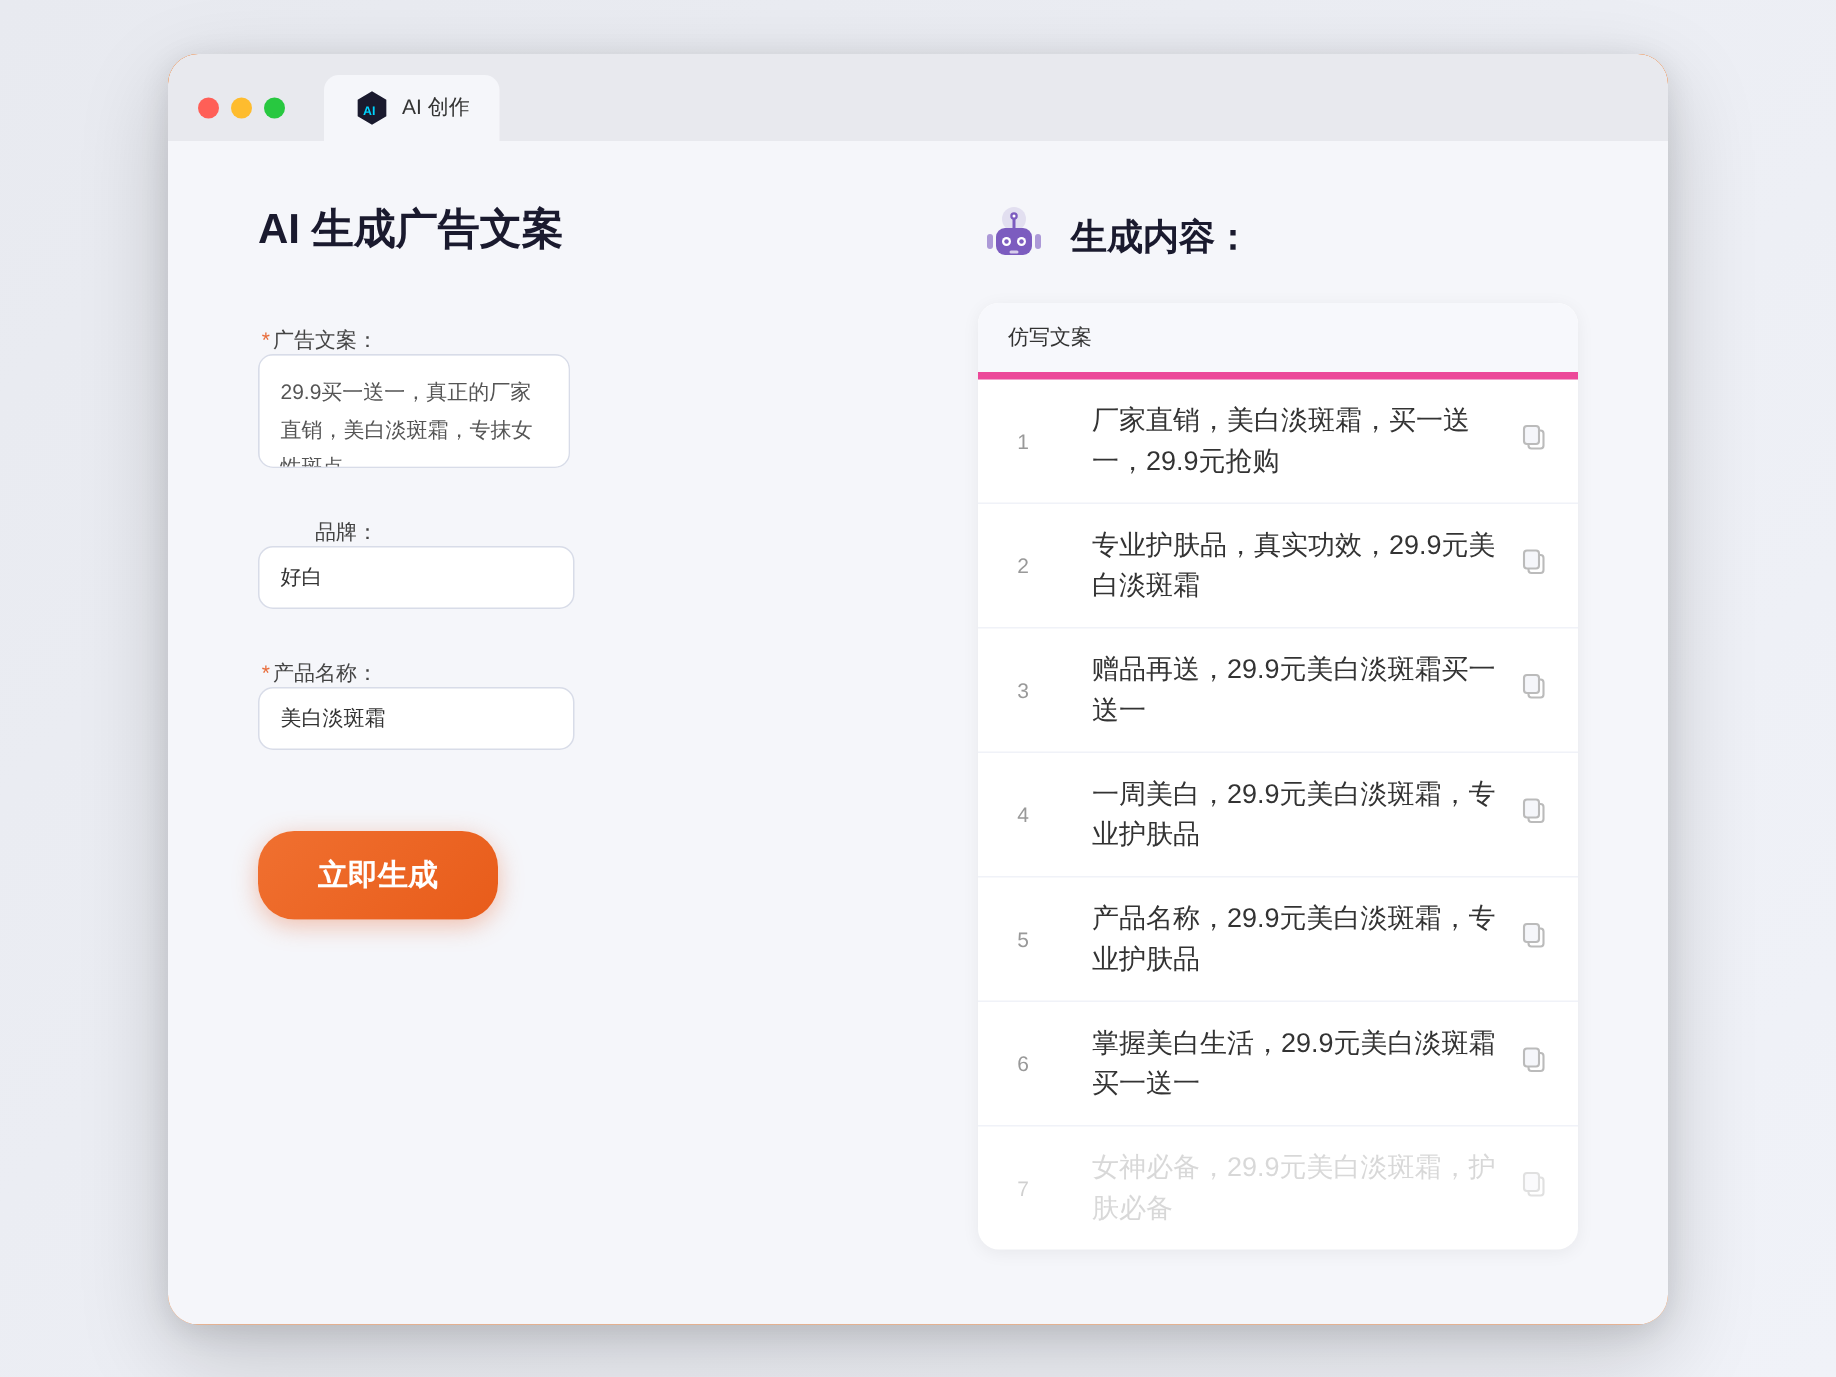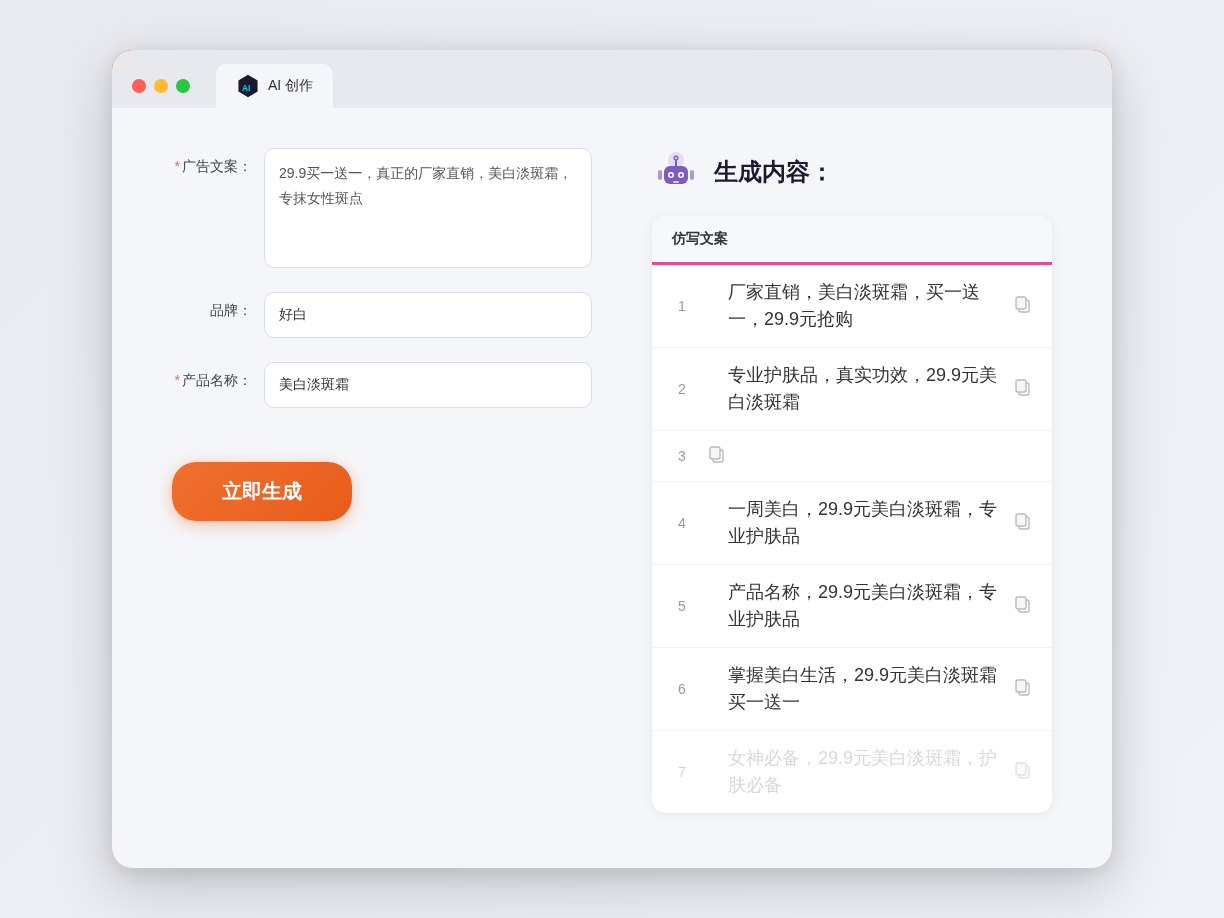--- a/index.html
+++ b/index.html
@@ -79,21 +79,22 @@
       font-size: 28px;
       font-weight: 700;
       color: #1a1a2e;
       margin-bottom: 36px;
     }
 
     .form-group {
       display: flex;
       align-items: flex-start;
       margin-bottom: 24px;
-      gap: 12px;
+      gap: 0;
+      flex-direction: column;
     }
 
     .form-label {
       font-size: 14px;
       color: #444;
       padding-top: 10px;
       white-space: nowrap;
       min-width: 80px;
       text-align: right;
     }
@@ -129,21 +130,21 @@
       outline: none;
       font-family: inherit;
       height: 46px;
     }
 
     .generate-btn {
       background: linear-gradient(135deg, #f07030, #e85c1a);
       color: #fff;
       border: none;
       border-radius: 24px;
-      padding: 16px 50px;
+      padding: 16px 40px;
       font-size: 20px;
       font-weight: 600;
       cursor: pointer;
       margin-top: 30px;
       font-family: inherit;
       box-shadow: 0 4px 16px rgba(232, 108, 58, 0.4);
       text-align: center;
     }
 
     
@@ -174,23 +175,23 @@
       background: #fff;
       border-radius: 14px;
       overflow: hidden;
       box-shadow: 0 2px 12px rgba(0,0,0,0.06);
     }
 
     .table-header {
       background: #f7f8fc;
       padding: 14px 20px;
       font-size: 14px;
-      font-weight: 700;
+      font-weight: 400;
       color: #333;
-      border-bottom: 3px solid #ec4899;
+      border-bottom: 5px solid #ec4899;
     }
 
     .result-row {
       display: flex;
       align-items: center;
       padding: 14px 20px;
       border-bottom: 1px solid #f0f2f8;
       gap: 16px;
     }
 
@@ -238,20 +239,21 @@
         <text x="8" y="22" font-size="11" fill="#00d4ff" font-weight="bold" font-family="Arial">AI</text>
       </svg>
       <span>AI 创作</span>
     </div>
   </div>
 
   <div class="browser-content">
     <div class="main-layout">
 
       <div class="left-panel">
+        <h1 class="page-title">AI 生成广告文案</h1>
 
         
         <div class="form-group">
           <div class="form-label">
             <span class="required-star">*</span><span>广告文案：</span>
           </div>
           <textarea class="form-input-textarea" style="">29.9买一送一，真正的厂家直销，美白淡斑霜，专抹女性斑点</textarea>
         </div>
 
         
@@ -306,20 +308,21 @@
               <div class="result-row">
                 <span class="row-number">2</span>
                 <span class="row-text">专业护肤品，真实功效，29.9元美白淡斑霜</span>
                 <div style="cursor: pointer; flex-shrink: 0;"><svg width="18" height="18" viewBox="0 0 18 18" fill="none" xmlns="http://www.w3.org/2000/svg">
       <rect x="5" y="5" width="10" height="12" rx="2" stroke="#bbb" stroke-width="1.4" fill="none"></rect>
       <rect x="2" y="2" width="10" height="12" rx="2" stroke="#bbb" stroke-width="1.4" fill="#f5f6fa"></rect>
     </svg></div>
               </div>
               <div class="result-row">
                 <span class="row-number">3</span>
+                <span class="row-text">赠品再送，29.9元美白淡斑霜买一送一</span>
                 <div style="cursor: pointer; flex-shrink: 0;"><svg width="18" height="18" viewBox="0 0 18 18" fill="none" xmlns="http://www.w3.org/2000/svg">
       <rect x="5" y="5" width="10" height="12" rx="2" stroke="#bbb" stroke-width="1.4" fill="none"></rect>
       <rect x="2" y="2" width="10" height="12" rx="2" stroke="#bbb" stroke-width="1.4" fill="#f5f6fa"></rect>
     </svg></div>
               </div>
               <div class="result-row">
                 <span class="row-number">4</span>
                 <span class="row-text">一周美白，29.9元美白淡斑霜，专业护肤品</span>
                 <div style="cursor: pointer; flex-shrink: 0;"><svg width="18" height="18" viewBox="0 0 18 18" fill="none" xmlns="http://www.w3.org/2000/svg">
       <rect x="5" y="5" width="10" height="12" rx="2" stroke="#bbb" stroke-width="1.4" fill="none"></rect>

